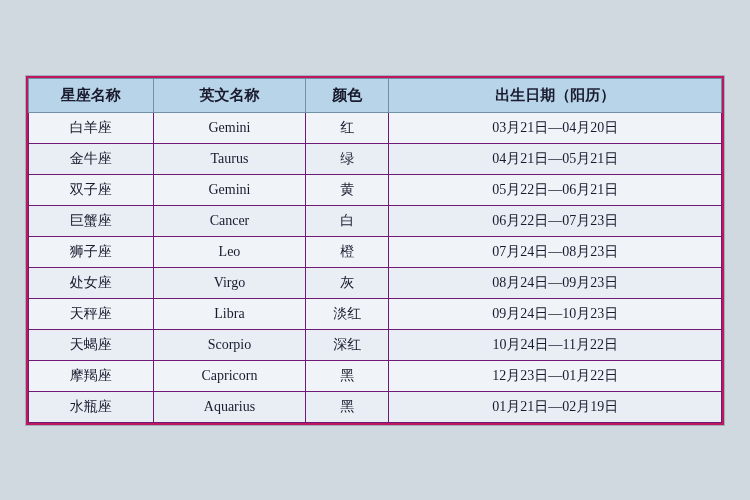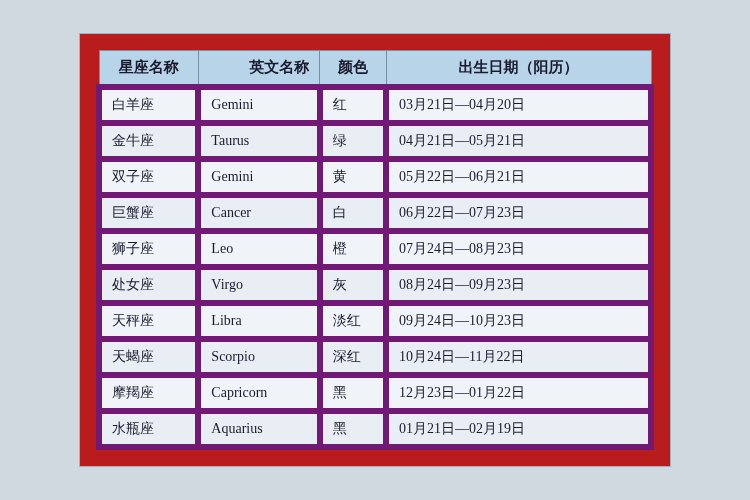--- a/index.html
+++ b/index.html
@@ -12,57 +12,58 @@
       width: 750px;
       height: 500px;
       background-color: #d0d8e0;
       display: flex;
       align-items: center;
       justify-content: center;
       font-family: 'SimSun', '宋体', serif;
     }
 
     .table-container {
-      background-color: #b91c1c;
+      background-color: #be185d;
       border: 1px solid #a0b0c0;
-      padding: 16px;
-      width: 592px;
+      padding: 2px;
+      width: 700px;
     }
 
     table {
       width: 100%;
       border-collapse: collapse;
       font-size: 15px;
     }
 
     thead tr th {
       background-color: #b8d4e8;
       border: 1px solid #7090a8;
       padding: 7px 10px;
       text-align: center;
       color: #1a1a2e;
       font-weight: bold;
       font-size: 15px;
     }
 
     tbody tr td {
-      border: 6px solid #701a75;
+      border: 1px solid #701a75;
       padding: 6px 10px;
+      text-align: center;
       color: #1a1a2e;
       background-color: #f0f4f8;
       font-size: 14px;
       margin-top: 39px;
     }
 
     tbody tr:nth-child(even) td {
       background-color: #e8eef4;
     }
 
     .col-chinese { width: 18%; }
-    .col-english { width: 22%; text-align: right; }
+    .col-english { width: 22%; }
     .col-color   { width: 12%; }
     .col-date    { width: 48%; }
   </style>
 </head>
 <body>
 
 <div class="table-container">
   <table>
     <thead>
       <tr>

